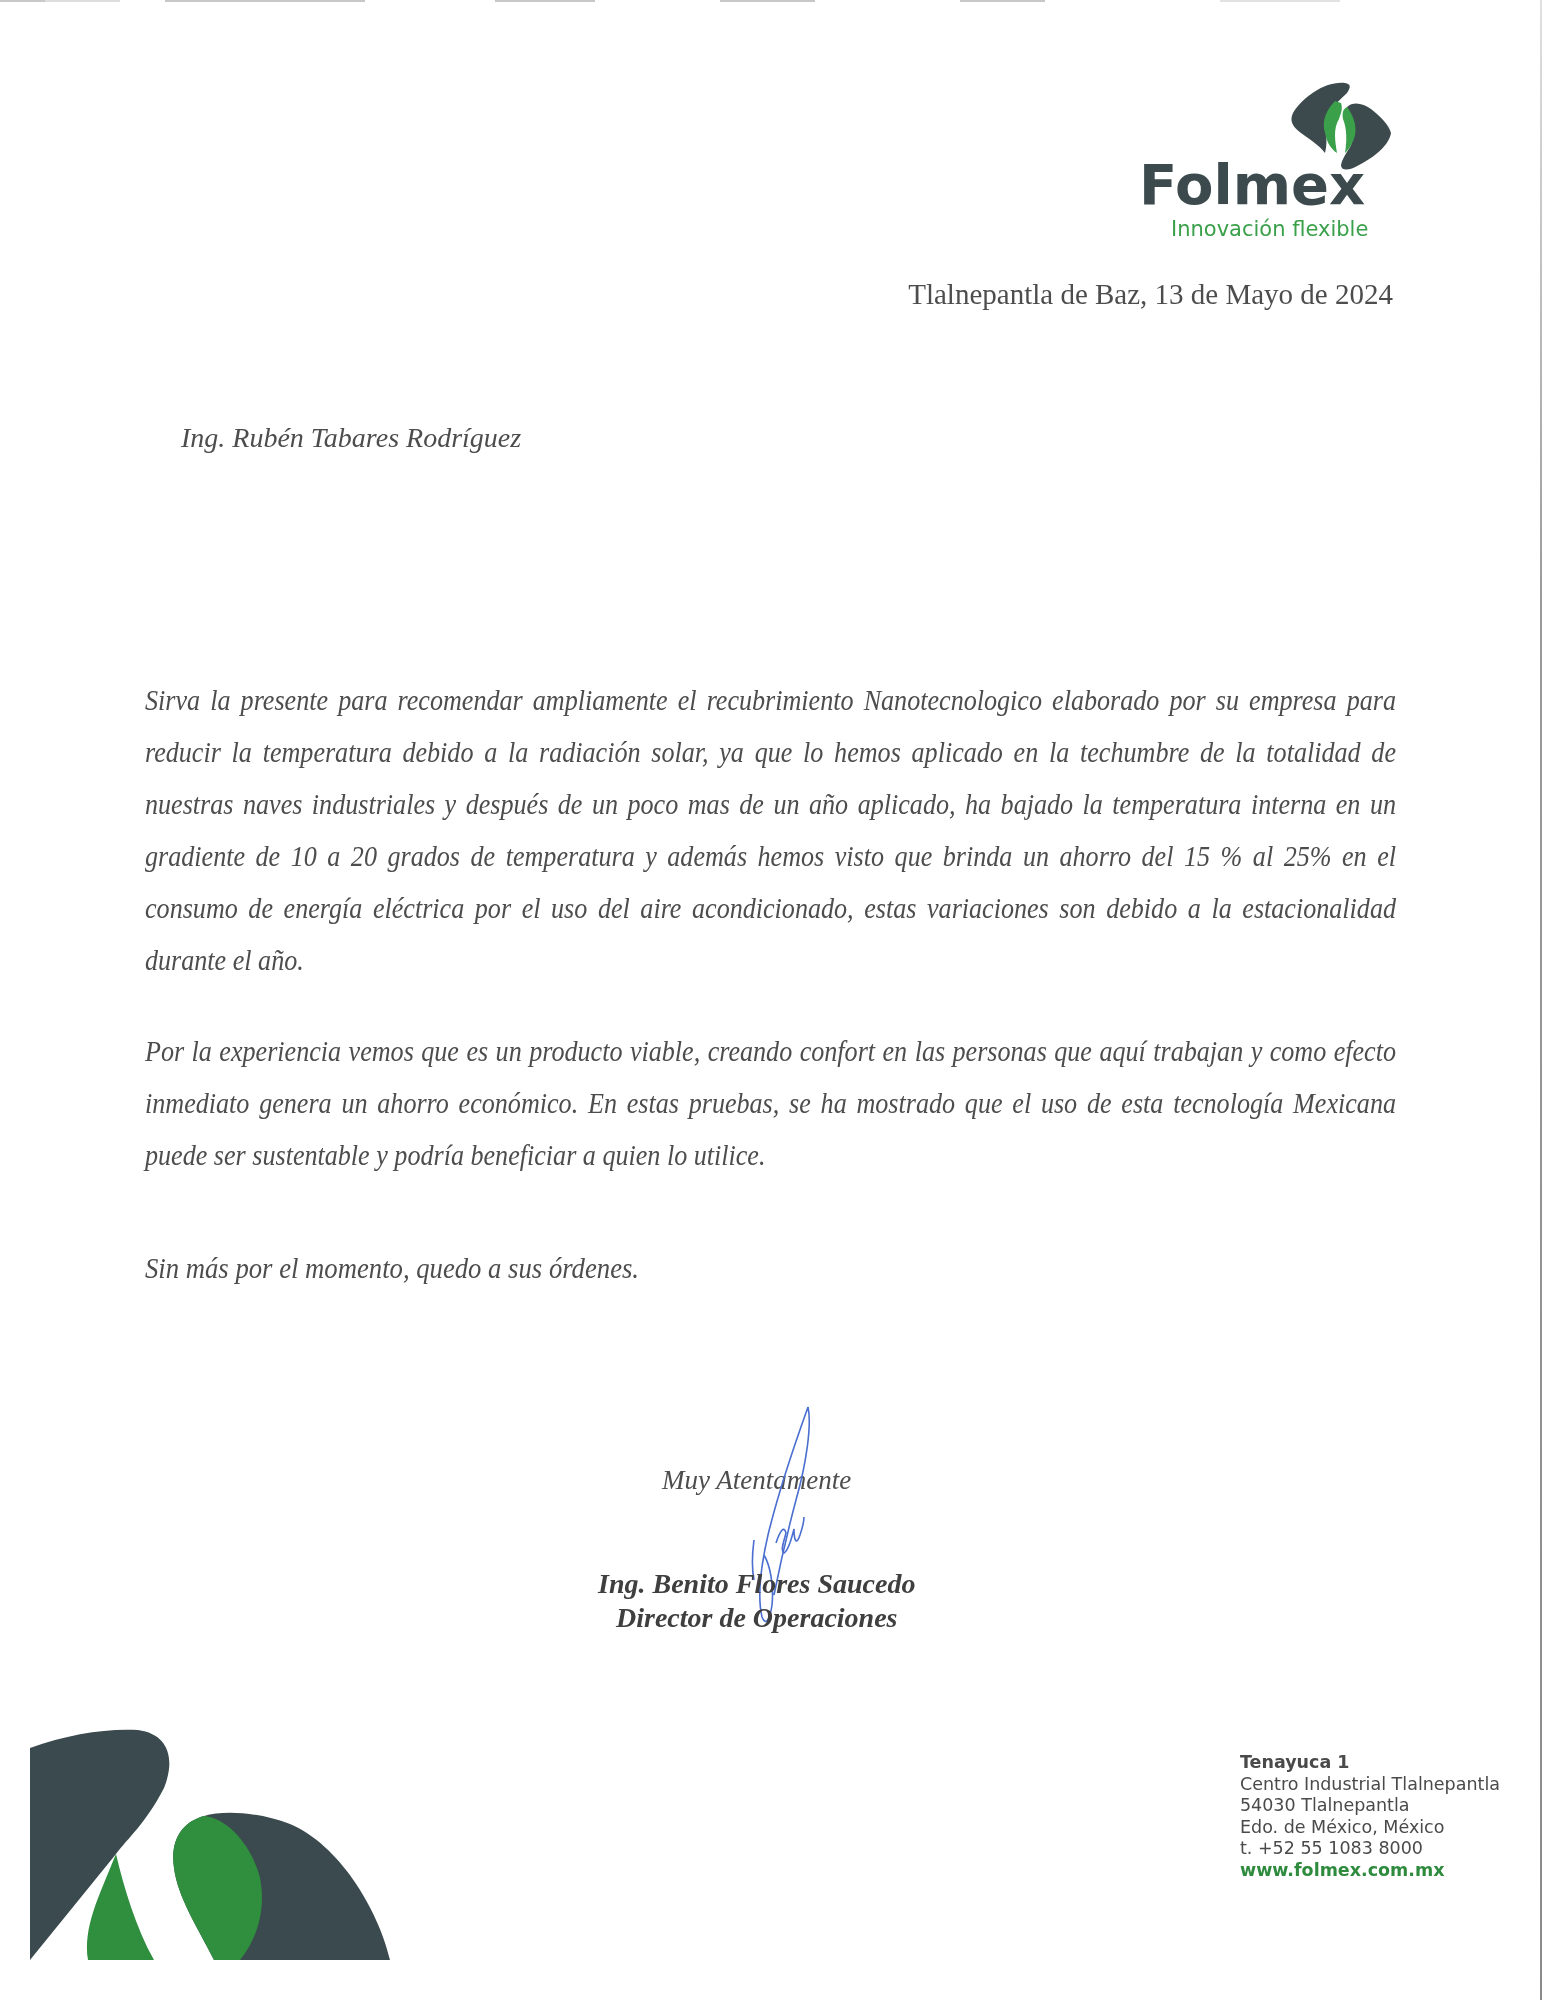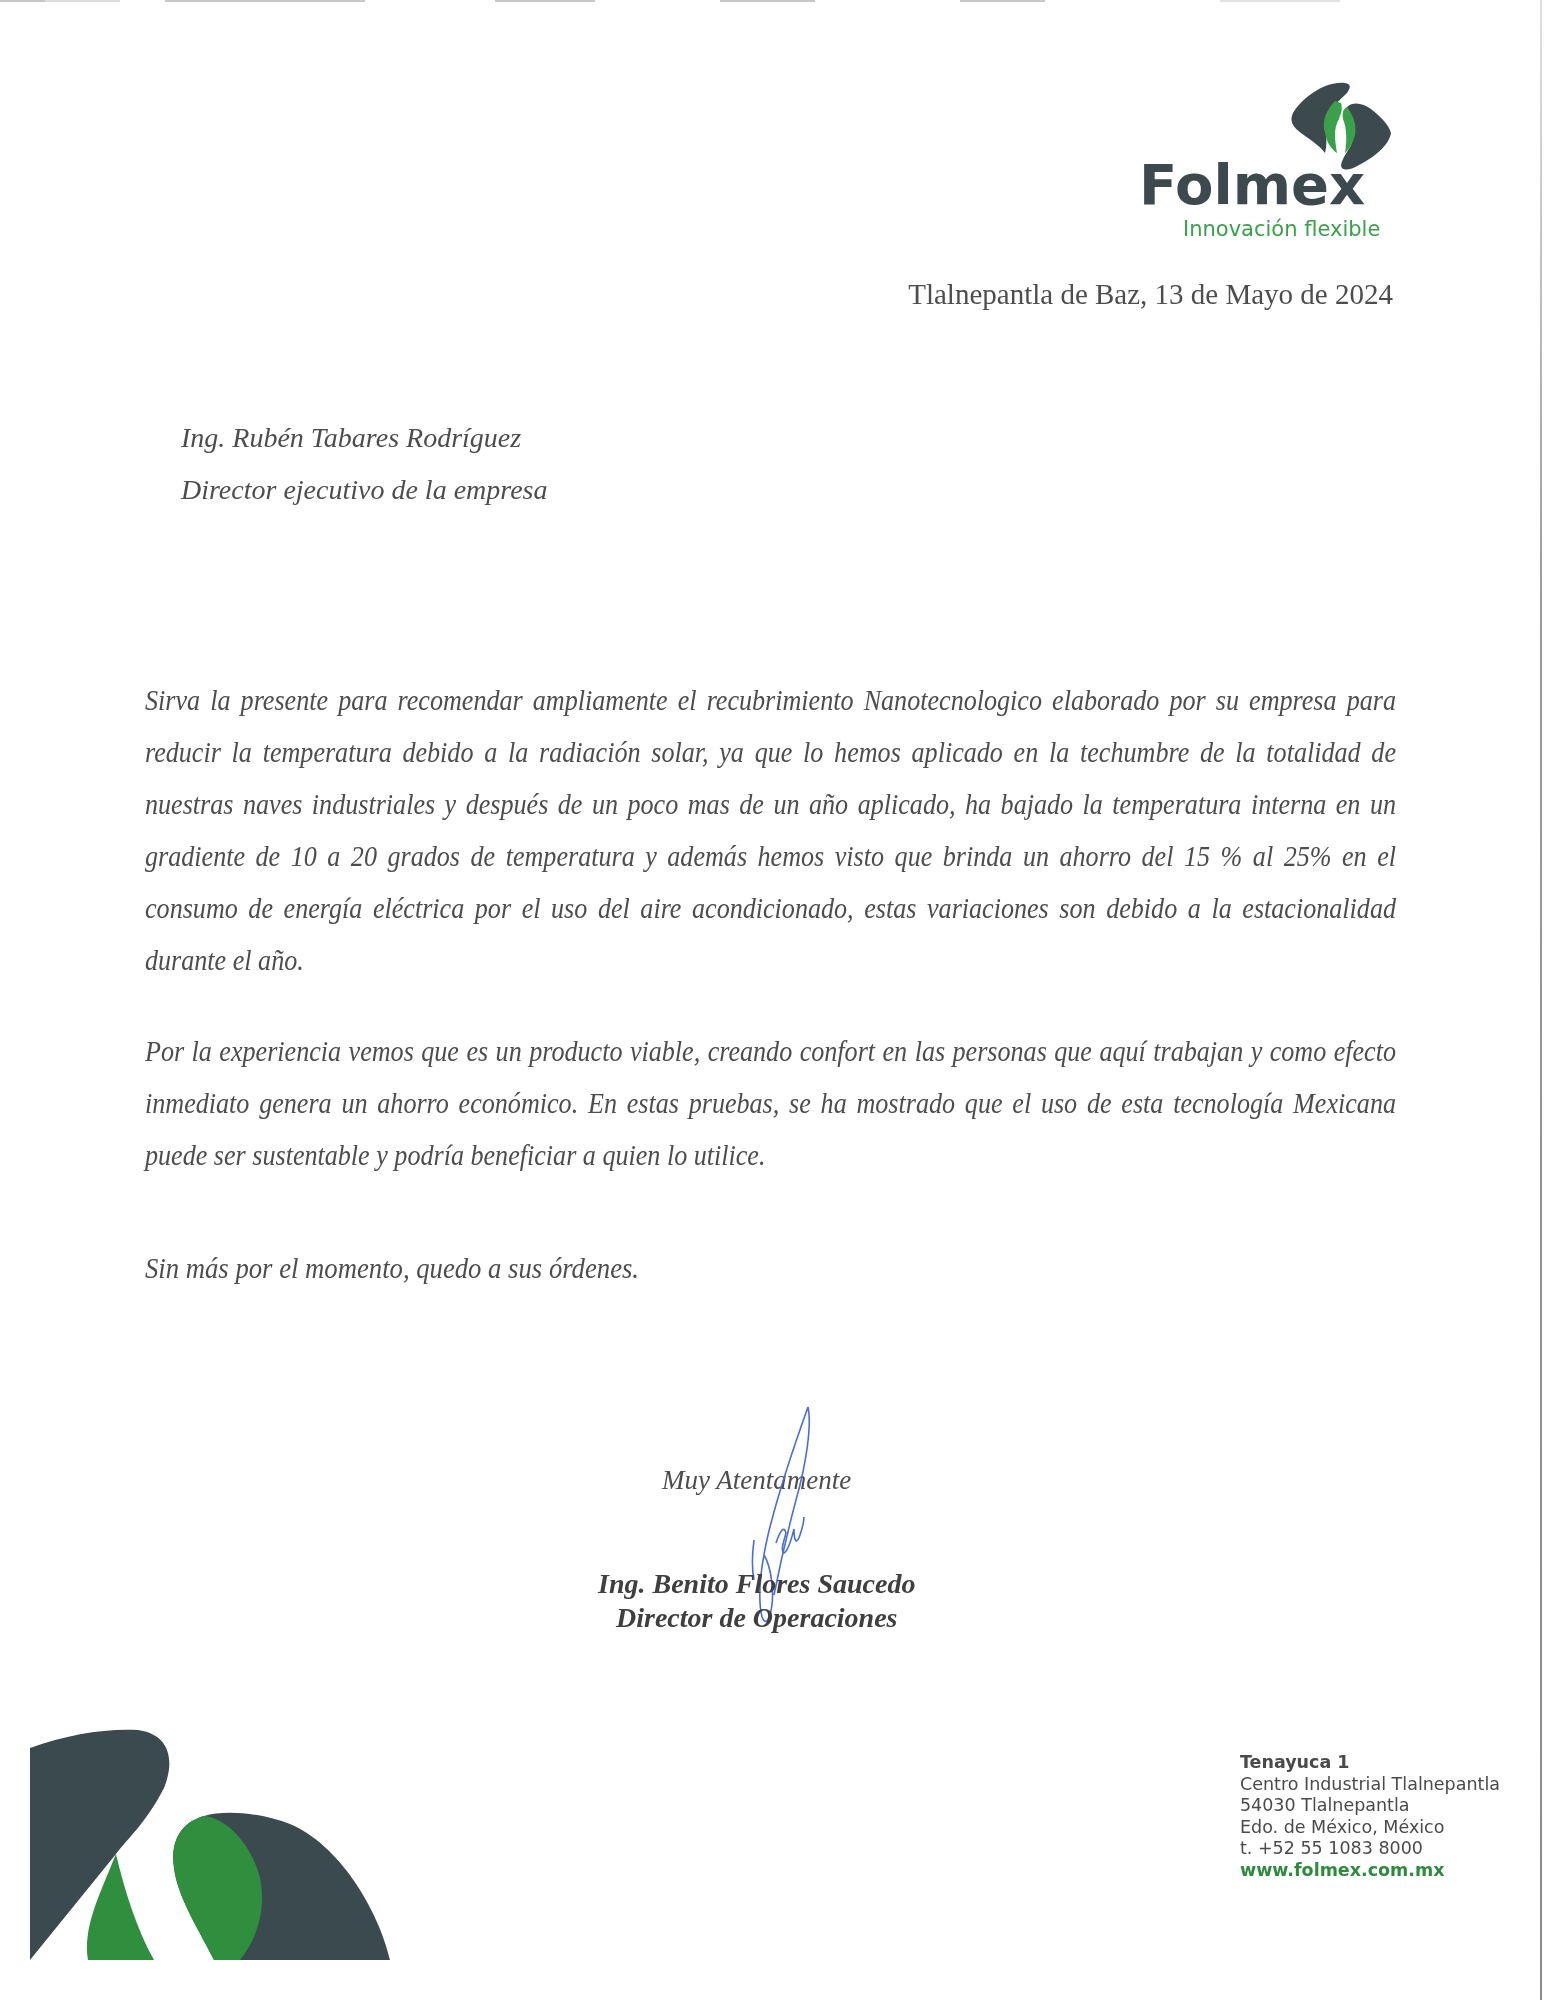--- a/index.html
+++ b/index.html
@@ -7,21 +7,21 @@
          font-family:"Liberation Serif", serif; color:#4a4a4a; }
   .top-marks { position:absolute; top:0; left:0; width:1545px; height:4px; }
   .top-marks span { position:absolute; top:0; height:2px; background:#c8c8c8; }
   .right-border { position:absolute; top:0; right:3px; width:2px; height:2000px;
                   background:linear-gradient(#e0e0e0, #9a9a9a 30%, #8a8a8a); }
   .logo { position:absolute; left:1135px; top:74px; width:280px; height:170px; }
   .logo svg.mark { position:absolute; left:150px; top:5px; width:110px; height:95px; }
   .logo .brand { position:absolute; left:4px; top:78px; font-family:"DejaVu Sans", sans-serif;
                  font-weight:bold; font-size:56px; color:#3d4a4d; letter-spacing:0px; }
   .logo .tagline { position:absolute; left:36px; top:143px; font-family:"DejaVu Sans", sans-serif;
-                   font-size:21px; color:#3aa04a; white-space:nowrap;margin-left:12px; }
+                   font-size:21px; color:#3aa04a; white-space:nowrap; }
   .date { position:absolute; right:152px; top:278px; font-size:29px; color:#4d4d4d; white-space:nowrap;margin-left:46px; }
   .recipient { position:absolute; left:145px; top:412px; font-style:italic; font-size:28px;
                line-height:52px; color:#4d4d4d;margin-left:36px; }
   .recipient .presente { letter-spacing:8px; }
   .para { position:absolute; left:145px; width:1250px; font-style:italic; font-size:29px;
           line-height:52px; color:#4d4d4d; text-align:justify; text-align-last:left; }
   .para span.inner { display:inline-block; width:1390px; transform:scaleX(0.9); transform-origin:left top; }
   .p1 { top:674px; }
   .p2 { top:1025px; }
   .closing { position:absolute; left:145px; top:1252px; font-style:italic; font-size:29px;
@@ -60,21 +60,20 @@
     <path d="M62 28 C68 36 72 46 70 56 C68 64 64 70 60 74 C62 62 62 50 58 40 C57 34 58 30 62 28 Z" fill="#3aa04a"></path>
   </svg>
   <div class="brand">Folmex</div>
   <div class="tagline">Innovación flexible</div>
 </div>
 
 <div class="date">Tlalnepantla de Baz, 13 de Mayo de 2024</div>
 
 <div class="recipient">
   <div>Ing. Rubén Tabares Rodríguez</div>
-  <div>Director ejecutivo de la empresa</div>
 </div>
 
 <div class="para p1">
   <span class="inner">Sirva la presente para recomendar ampliamente el recubrimiento Nanotecnologico elaborado por su empresa para reducir la temperatura debido a la radiación solar, ya que lo hemos aplicado en la techumbre de la totalidad de nuestras naves industriales y después de un poco mas de un año aplicado, ha bajado la temperatura interna en un gradiente de 10 a 20 grados de temperatura y además hemos visto que brinda un ahorro del 15 % al 25% en el consumo de energía eléctrica por el uso del aire acondicionado, estas variaciones son debido a la estacionalidad durante el año.</span>
 </div>
 <div class="para p2">
   <span class="inner">Por la experiencia vemos que es un producto viable, creando confort en las personas que aquí trabajan y como efecto inmediato genera un ahorro económico. En estas pruebas, se ha mostrado que el uso de esta tecnología Mexicana puede ser  sustentable y podría beneficiar a quien lo utilice.</span>
 </div>
 
 <div class="closing">Sin más por el momento, quedo a sus órdenes.</div>

